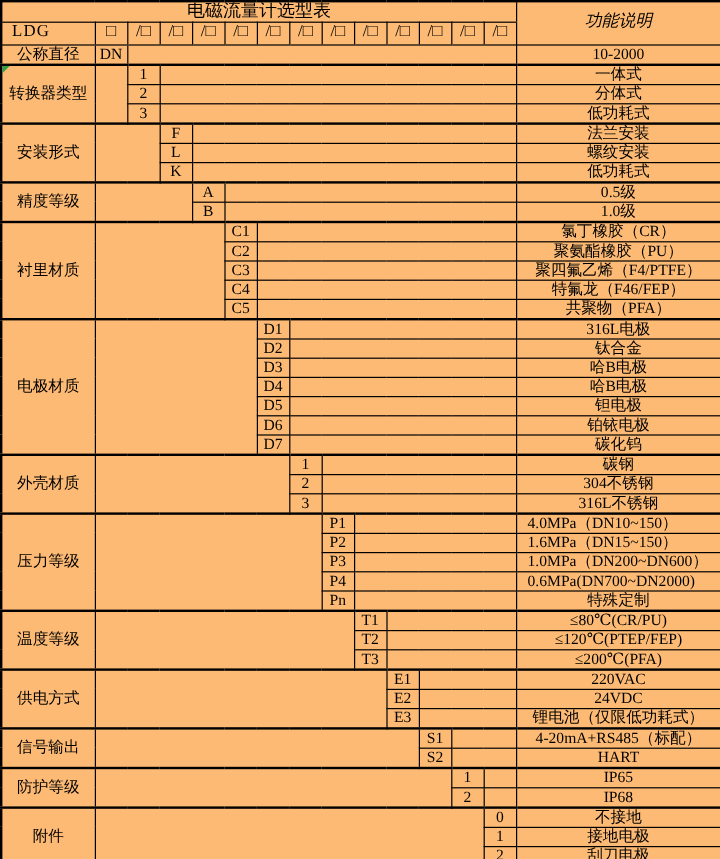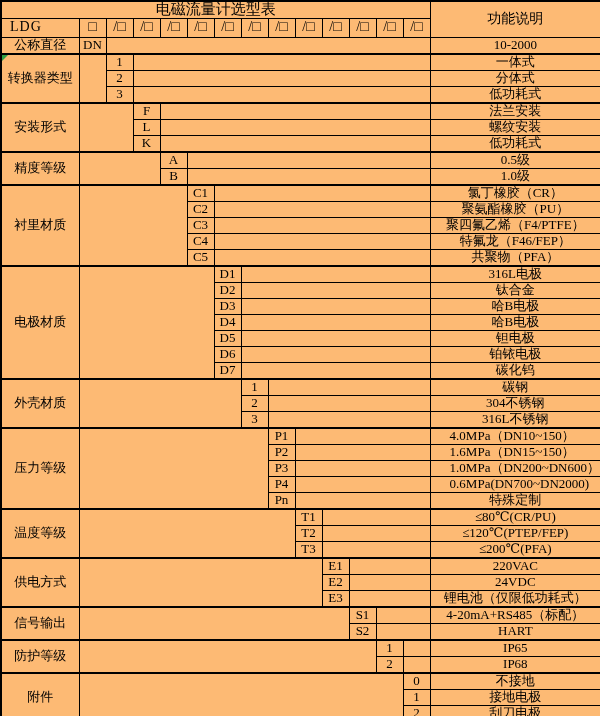--- a/index.html
+++ b/index.html
@@ -21,30 +21,30 @@
     padding:0;
     height:15px;
     font-size:13px;
     line-height:1.05;
     text-align:center;
     vertical-align:middle;
     white-space:nowrap;
     overflow:hidden;
   }
   td.title   { height:14px; font-size:15px; border-bottom:1px solid #000; }
-  td.funchead{ font-size:14px; border-left:1px solid #000; border-bottom:1px solid #000; }
+  td.funchead{ font-size:14px; border-left:1px solid #000; border-bottom:1px solid #000;font-style:italic; }
   tr.model-row td { height:18px; font-size:14px; border-bottom:1px solid #000; }
   td.ldg  { text-align:left; padding-left:8px; letter-spacing:1px; }
   td.slot { border-left:1px solid #000; }
   td.cat  { border-right:1px solid #000;margin-top:15px; }
   td.gap  { border-right:1px solid #000; }
   td.opt  { border:1px solid #000; font-size:13px;margin-left:25px; }
   td.gapr { border-bottom:1px solid #000; border-right:1px solid #000; }
   td.func { border-bottom:1px solid #000; border-left:1px solid #0f172a; }
-  td.func.left { text-align:left; padding-left:19px; }
+  td.func.left { text-align:left; padding-left:9px; }
   tr.bs td { border-top:2px solid #000; }
   .flag {
     position:absolute; left:2px; top:55px;
     width:0; height:0;
     border-top:6px solid #2f9e44;
     border-right:6px solid transparent;
   }
 </style>
 </head>
 <body>

